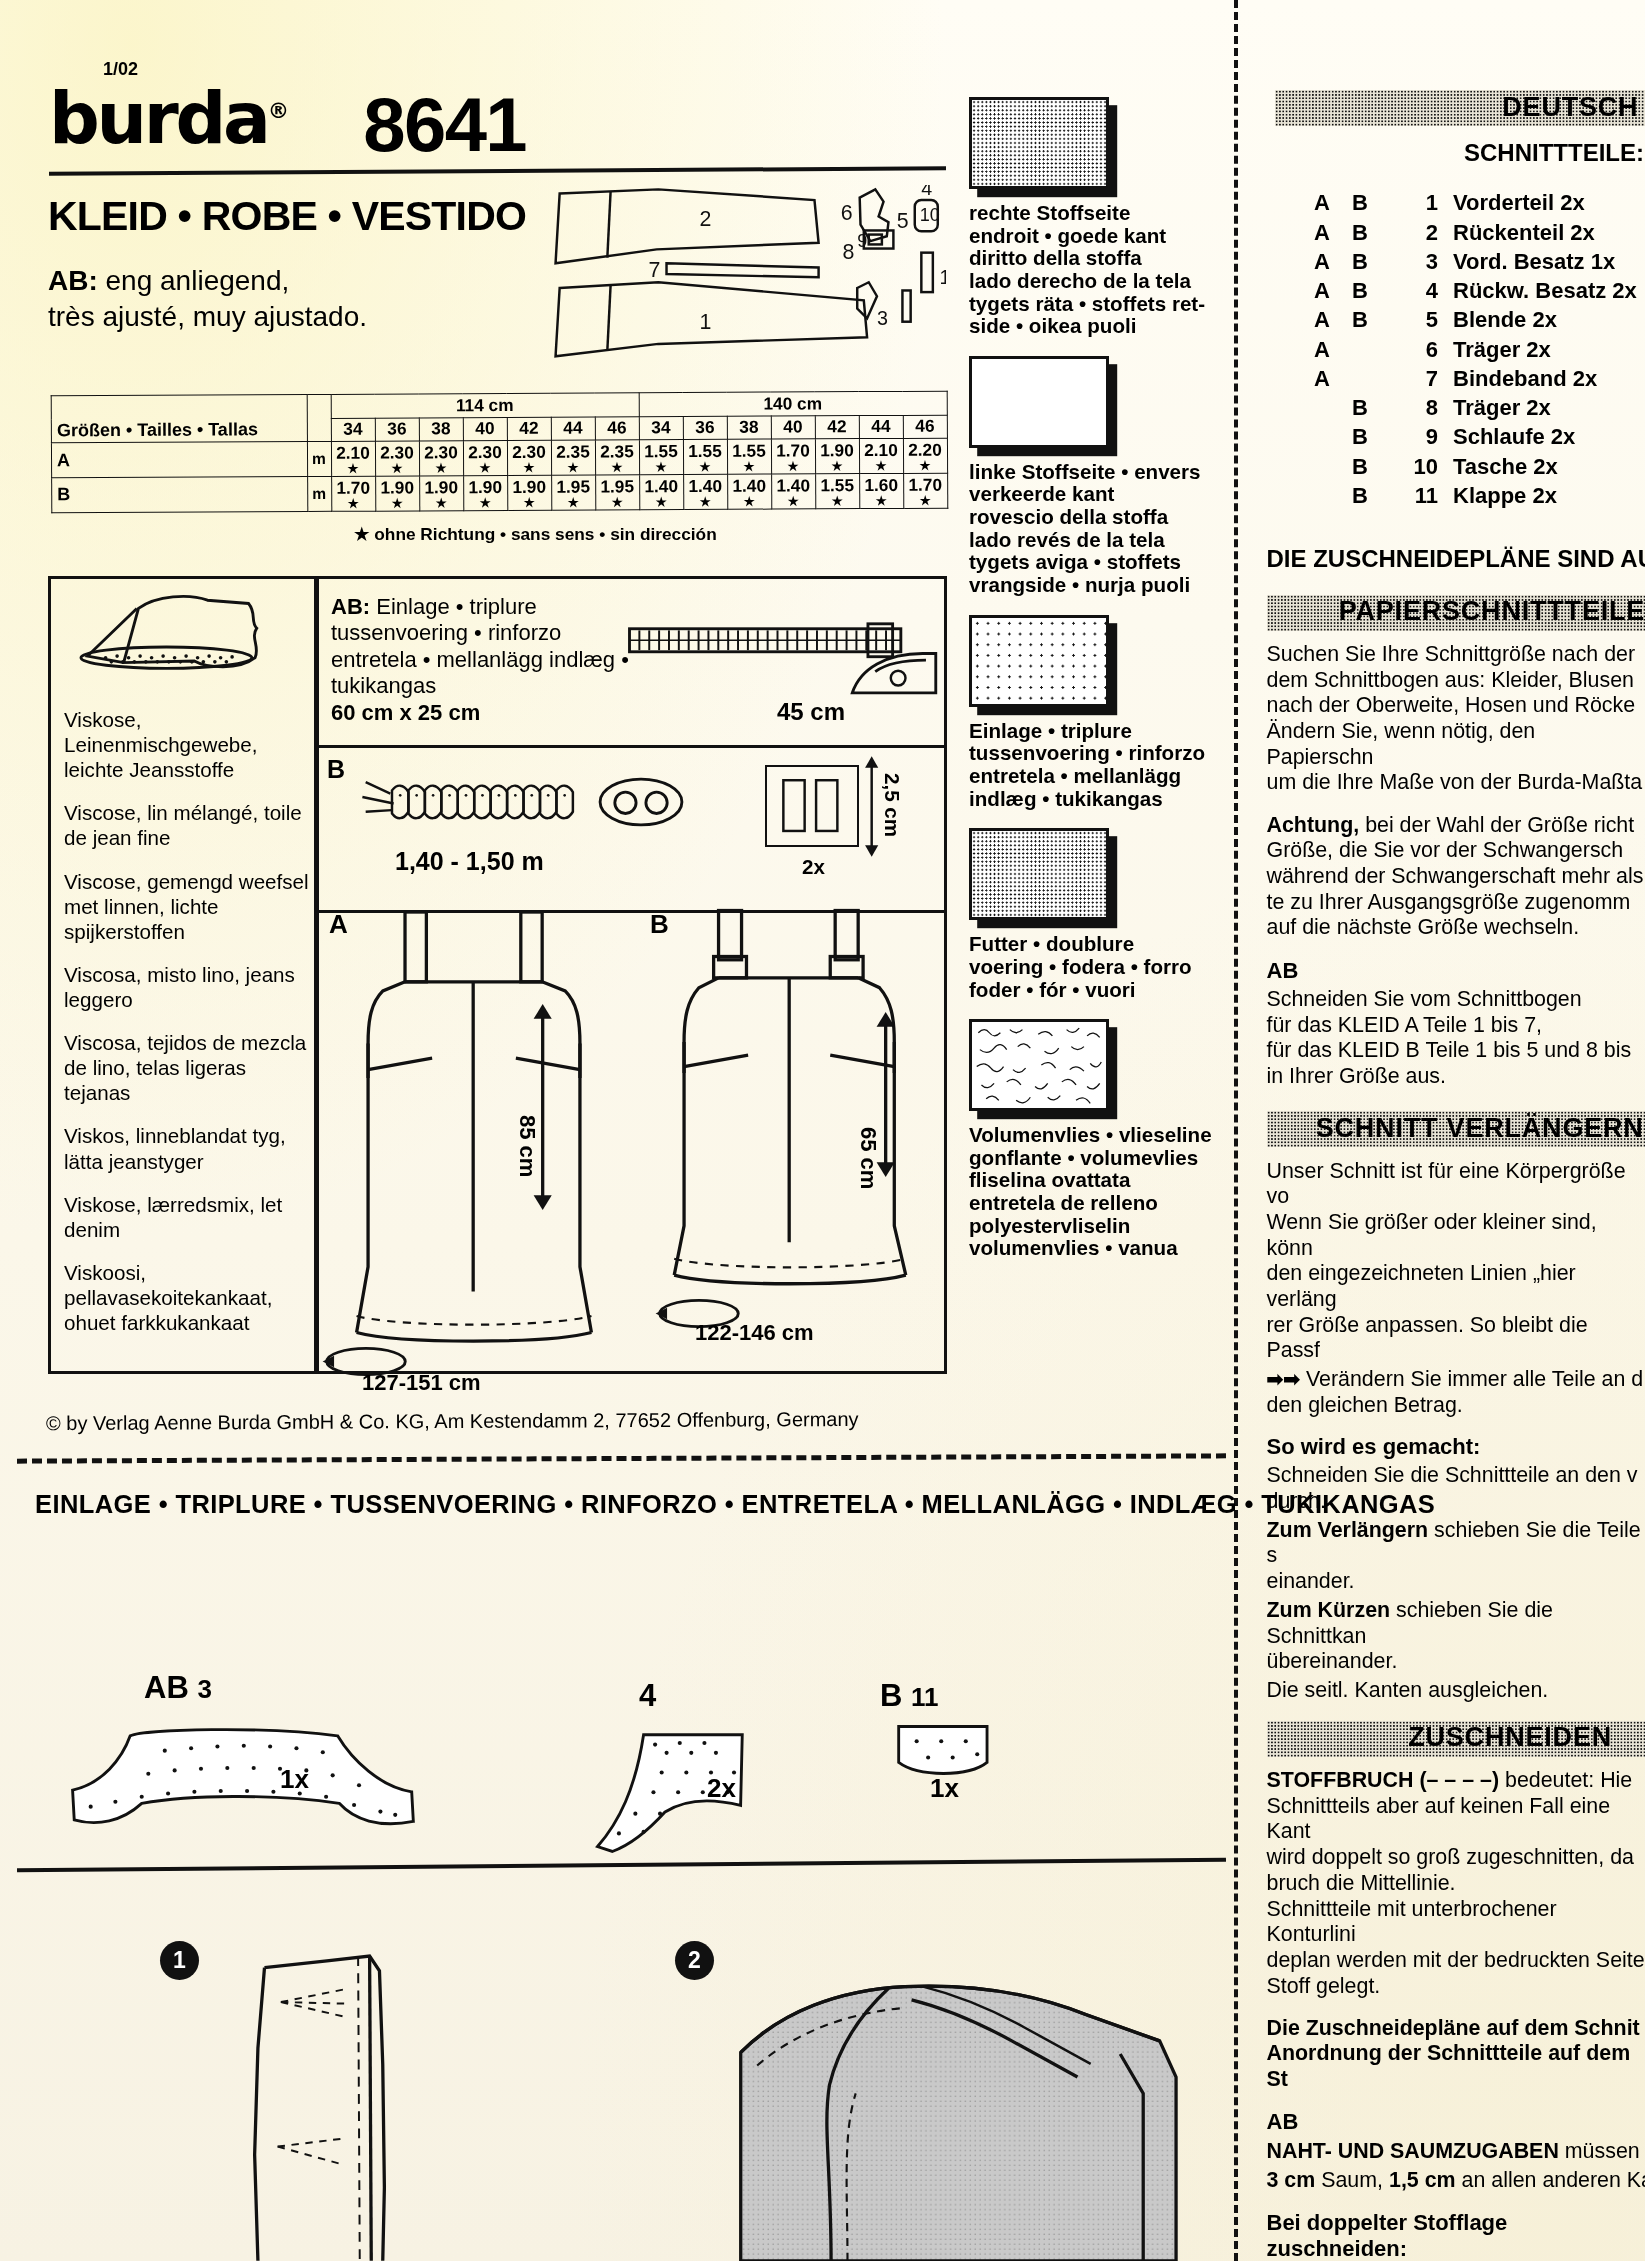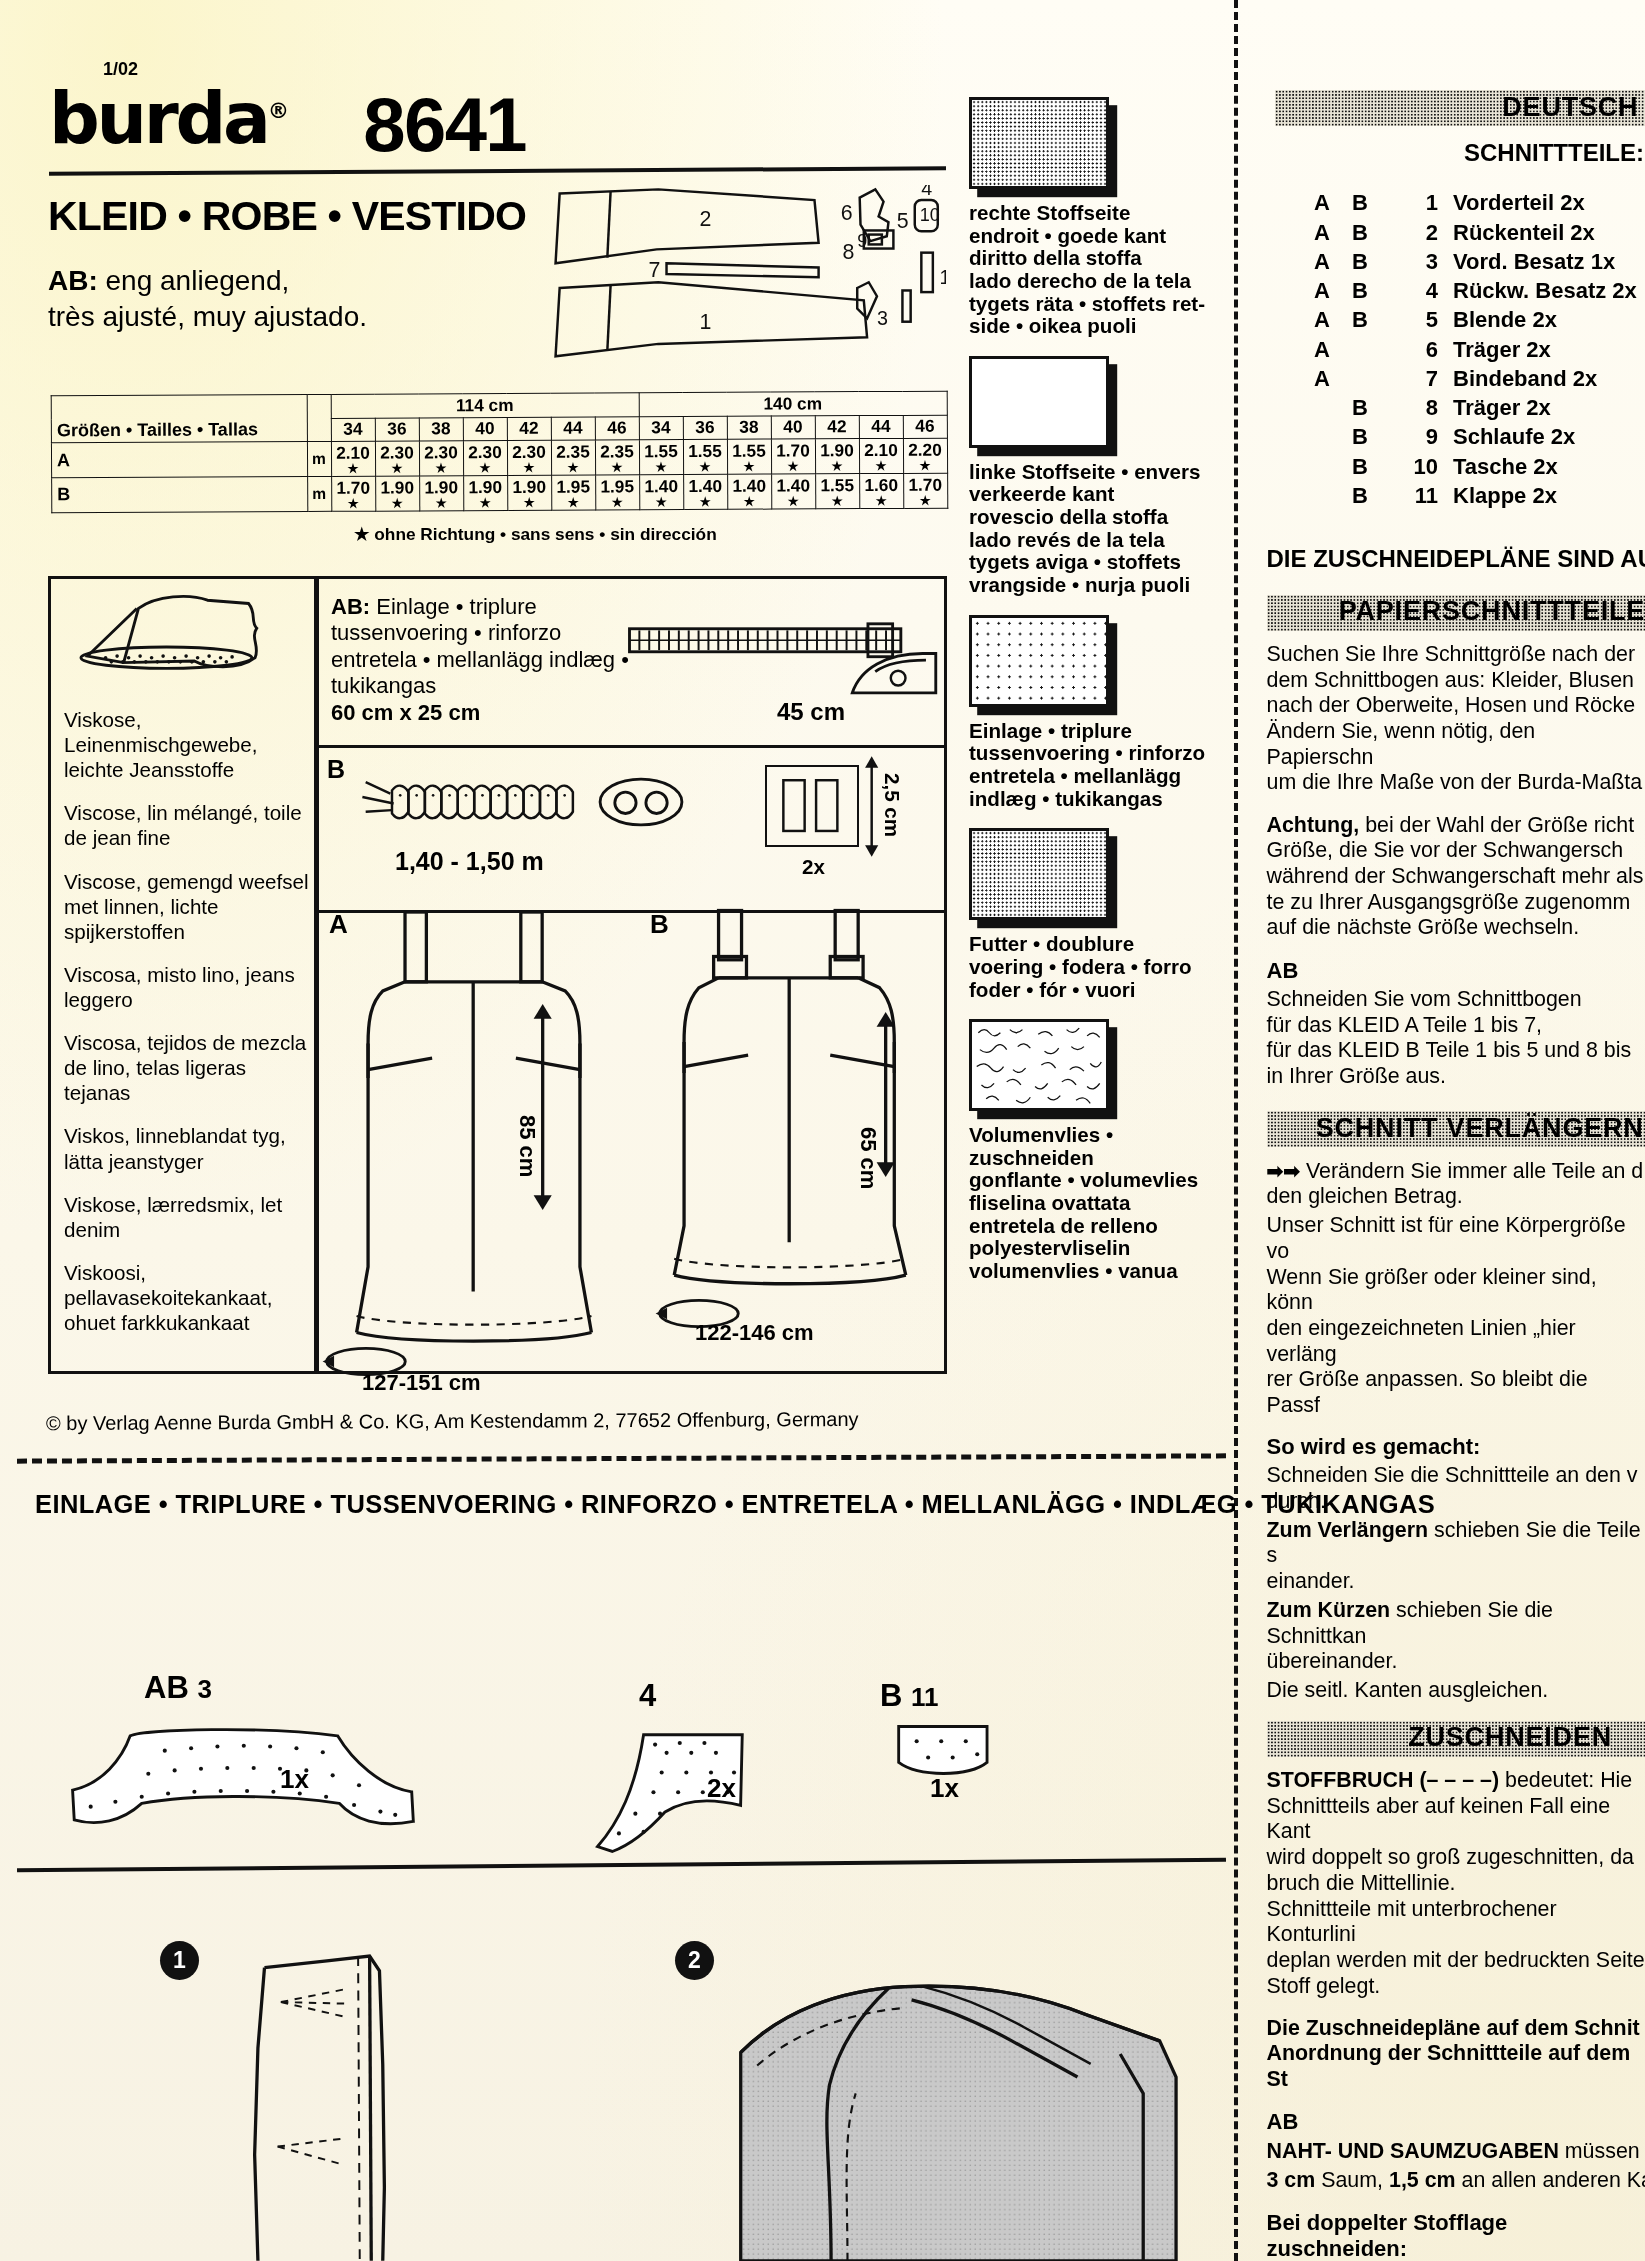--- a/index.html
+++ b/index.html
@@ -626,21 +626,21 @@
           <path d="M114,78 q10,-8 18,4"></path>
             <path d="M146,84 q8,8 16,-4"></path>
           <path d="M18,100 q8,-8 16,2"></path>
             <path d="M56,102 q10,8 18,-4"></path>
             <path d="M96,98 q8,8 16,-2"></path>
           <path d="M132,102 q10,-8 18,4"></path>
         </g>
       </svg>
     </div>
     <div class="legtext">
-      <div>Volumenvlies • zuschneiden</div>
+      <div>Volumenvlies • vlieseline</div>
       <div>gonflante • volumevlies</div>
       <div>fliselina ovattata</div>
       <div>entretela de relleno</div>
       <div>polyestervliselin</div>
       <div>volumenvlies • vanua</div>
     </div>
   </div>
 </div>
 
 <div id="gercol">
@@ -743,26 +743,26 @@
   <div class="ghead" style="margin-left:16.5px;">AB</div>
   <p class="gp" style="margin-left:16.5px;white-space:pre-line;">Schneiden Sie vom Schnittbogen
 für das KLEID A Teile 1 bis 7,
 für das KLEID B Teile 1 bis 5 und 8 bis
 in Ihrer Größe aus.</p>
 
   <div class="banner wide" style="margin-left:16.5px;margin-top:21.4px;">
     <span>SCHNITT VERLÄNGERN OD</span>
   </div>
 
-  <p class="gp" style="margin-left:16.5px;white-space:pre-line;margin-bottom:3.3px;"><span class="arrowglyph">➡➡</span> <span>Verändern Sie immer alle Teile an d
-den gleichen Betrag.</span></p>
   <p class="gp" style="margin-left:16.5px;white-space:pre-line;margin-bottom:3.3px;">Unser Schnitt ist für eine Körpergröße vo
 Wenn Sie größer oder kleiner sind, könn
 den eingezeichneten Linien „hier verläng
 rer Größe anpassen. So bleibt die Passf</p>
+  <p class="gp" style="margin-left:16.5px;white-space:pre-line;margin-bottom:3.3px;"><span class="arrowglyph">➡➡</span> <span>Verändern Sie immer alle Teile an d
+den gleichen Betrag.</span></p>
   <div class="ghead" style="margin-left:16.5px;">So wird es gemacht:</div>
   <p class="gp" style="margin-left:16.5px;white-space:pre-line;margin-bottom:3.3px;">Schneiden Sie die Schnittteile an den v
 durch.</p>
   <p class="gp" style="margin-left:16.5px;margin-bottom:3.3px;"><b>Zum Verlängern</b><span style="white-space:pre-line"> schieben Sie die Teile s
 einander.</span></p>
   <p class="gp" style="margin-left:16.5px;margin-bottom:3.3px;"><b>Zum Kürzen</b><span style="white-space:pre-line"> schieben Sie die Schnittkan
 übereinander.</span></p>
   <p class="gp" style="margin-left:16.5px;">Die seitl. Kanten ausgleichen.</p>
 
   <div class="banner wide" style="margin-left:16.5px;margin-top:15px;">

